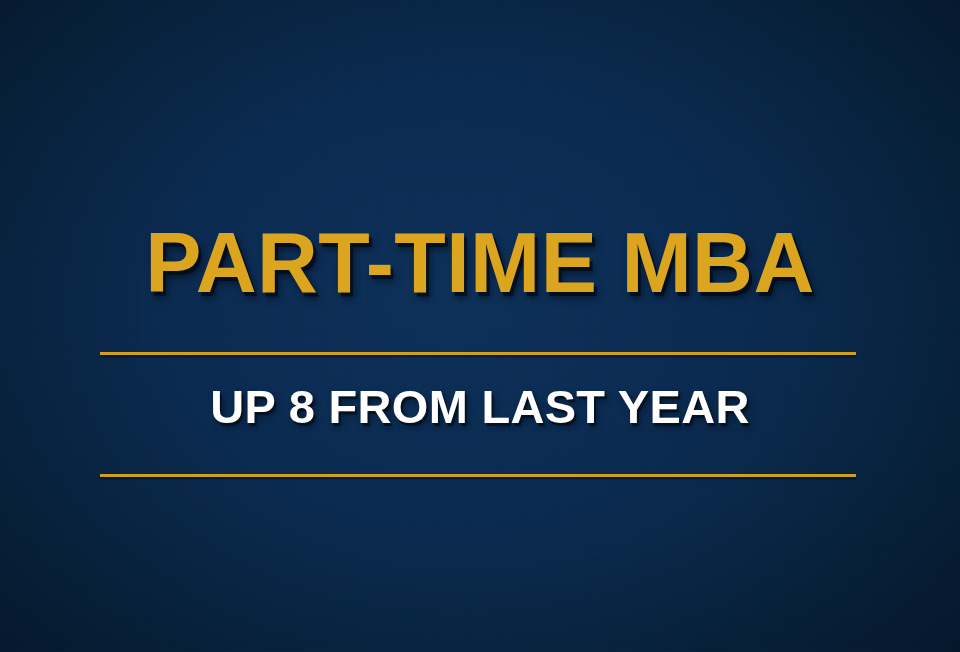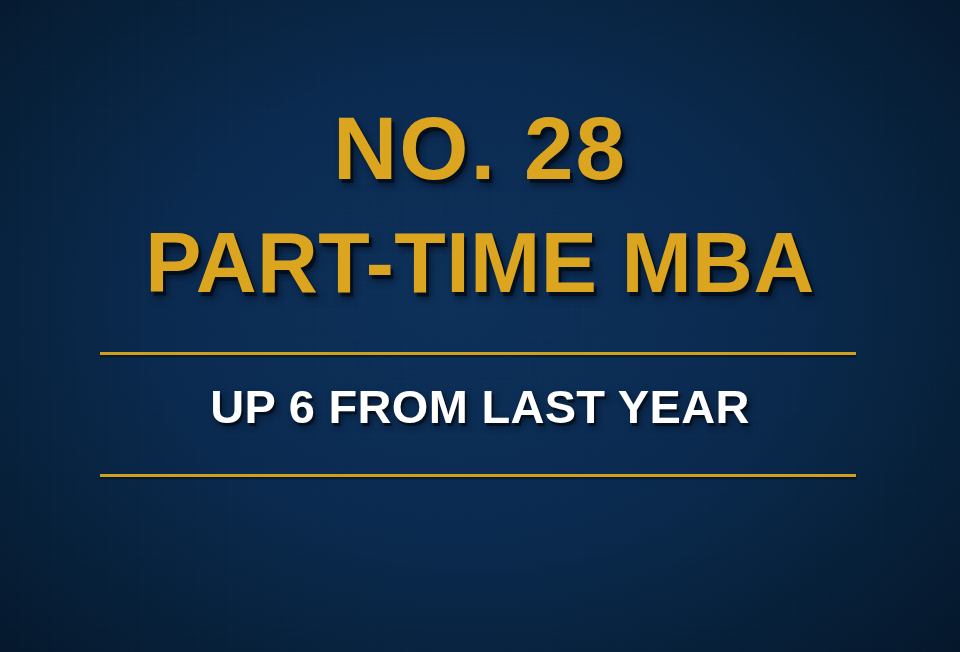--- a/index.html
+++ b/index.html
@@ -141,25 +141,24 @@
 </head>
 <body>
 
 <div class="badge">
 
   <div class="texture"></div>
   <div class="vignette"></div>
 
   <div class="content">
 
-    <div class="headline headline-rank">NO. 28</div>
 
     <div class="headline headline-program">PART-TIME MBA</div>
 
     <div class="rule rule-top"></div>
 
-    <div class="subhead">UP 6 FROM LAST YEAR</div>
+    <div class="subhead">UP 8 FROM LAST YEAR</div>
 
     <div class="rule rule-bottom"></div>
 
 
   </div>
 </div>
 
 </body></html>

